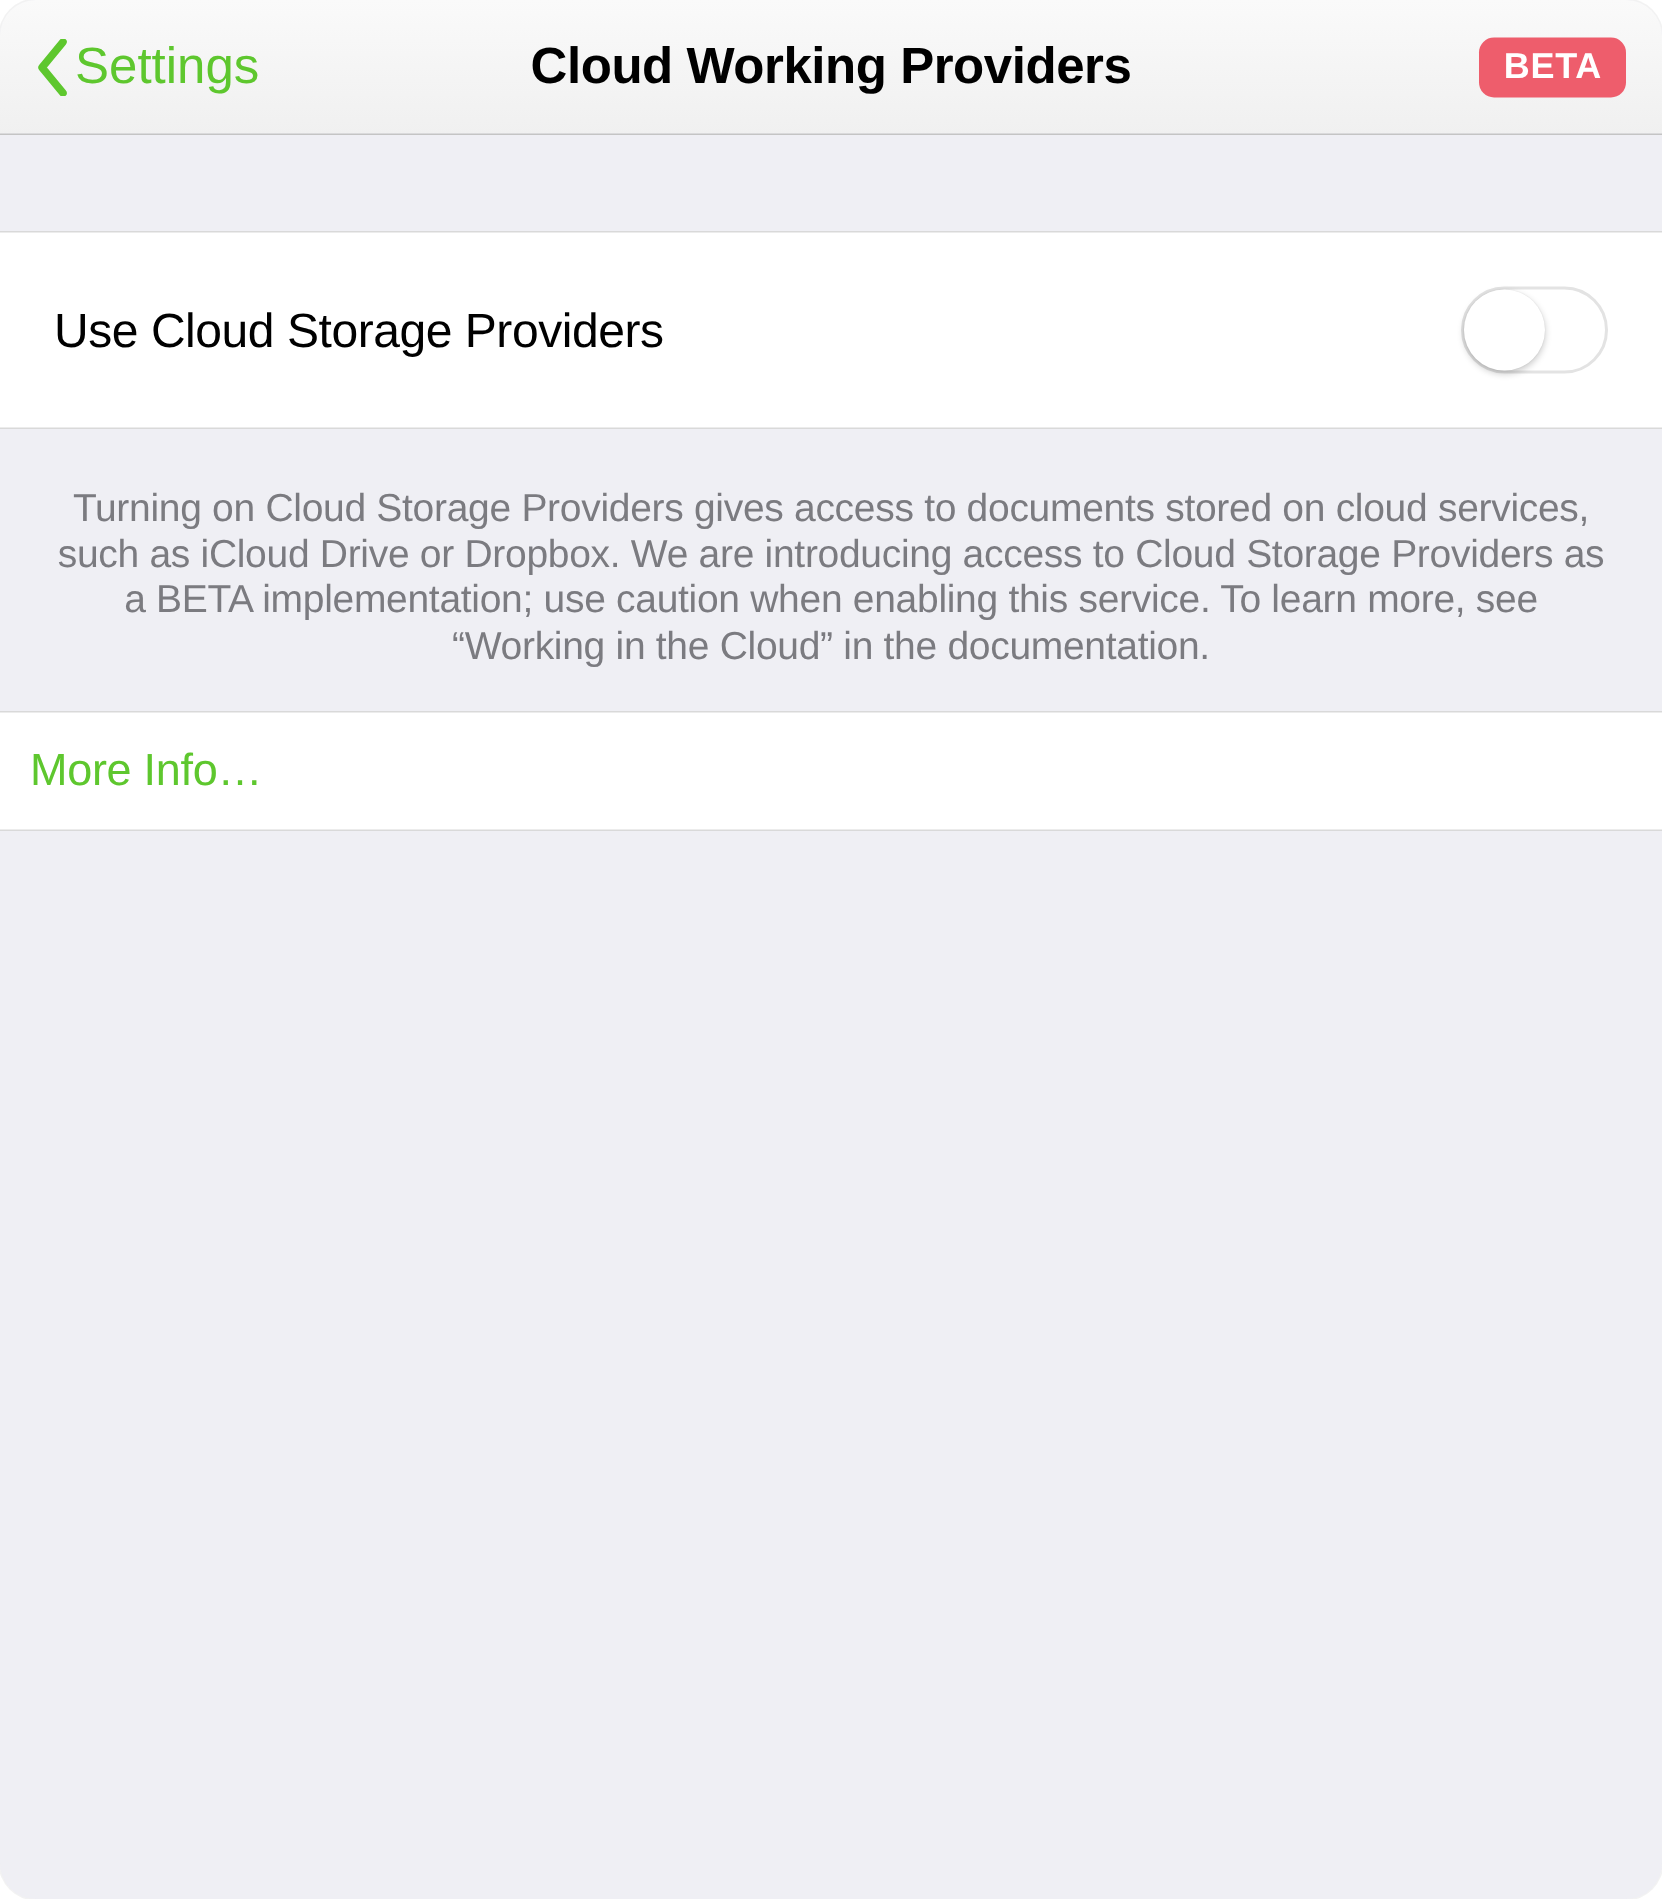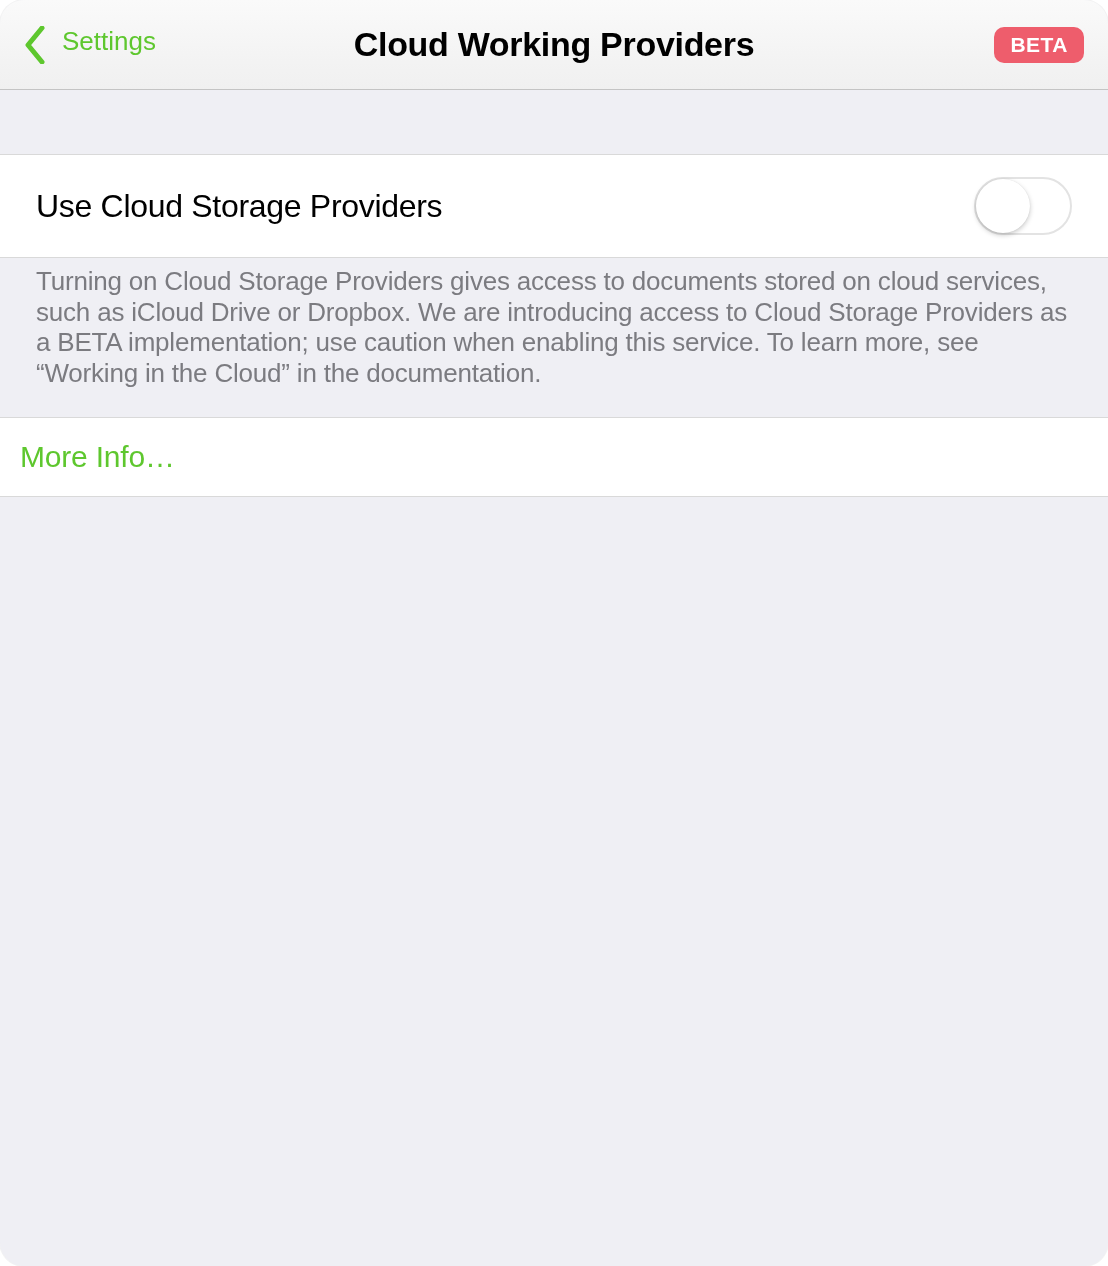--- a/index.html
+++ b/index.html
@@ -29,24 +29,24 @@
       height: 90px;
       background: linear-gradient(to bottom, #fafafa 0%, #f0f0f0 100%);
       border-bottom: 1px solid #c4c4c4;
       display: flex;
       align-items: center;
       position: relative;
       padding: 0 24px;
     }
     .back-btn {
       display: flex;
-      align-items: flex-start;
-      gap: 16px;
+      align-items: flex-end;
+      gap: 4px;
       color: #5ec72e;
-      font-size: 26px;
+      font-size: 34px;
       font-weight: 400;
       cursor: pointer;
     }
     .back-chevron {
       width: 22px;
       height: 38px;
       flex-shrink: 0;
     }
     .header-title {
       position: absolute;
@@ -54,38 +54,38 @@
       transform: translateX(-50%);
       font-size: 34px;
       font-weight: 600;
       color: #000;
       letter-spacing: -0.3px;
     }
     .beta-badge {
       margin-left: auto;
       background: #ee5d6c;
       color: #fff;
-      font-size: 21px;
+      font-size: 24px;
       font-weight: 700;
       padding: 6px 16px;
       border-radius: 10px;
       letter-spacing: 0.5px;
     }
     .content {
       flex: 1;
       background: #efeff4;
     }
     .spacer {
       height: 64px;
     }
     .row {
       background: #ffffff;
       border-top: 1px solid #d9d9d9;
       border-bottom: 1px solid #d9d9d9;
-      padding: 22px 36px;
+      padding: 36px 36px;
       display: flex;
       align-items: center;
       justify-content: space-between;
     }
     .row-label {
       font-size: 32px;
       font-weight: 400;
       color: #000;
       letter-spacing: -0.3px;
     }
@@ -102,25 +102,26 @@
       width: 54px;
       height: 54px;
       background: #ffffff;
       border-radius: 50%;
       box-shadow: 0 2px 5px rgba(0,0,0,0.22), 0 0 1px rgba(0,0,0,0.1);
       position: absolute;
       left: 0px;
       top: 0px;
     }
     .description {
-      padding: 8px 36px 28px 36px;
+      padding: 37px 36px 28px 36px;
       font-size: 26px;
       line-height: 1.18;
       color: #7b7b80;
       letter-spacing: -0.2px;
+      text-align: center;
     }
     .link-row {
       background: #ffffff;
       border-top: 1px solid #d9d9d9;
       border-bottom: 1px solid #d9d9d9;
       padding: 22px 20px;
       cursor: pointer;
     }
     .link-text {
       font-size: 30px;

